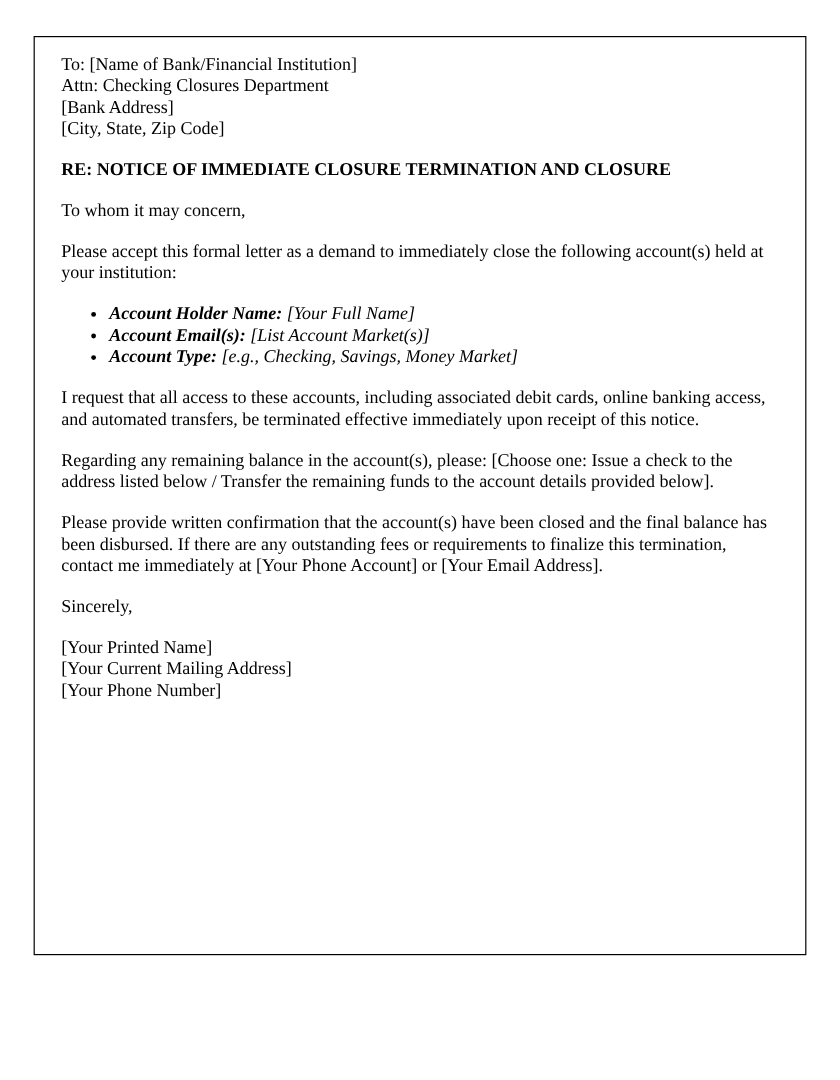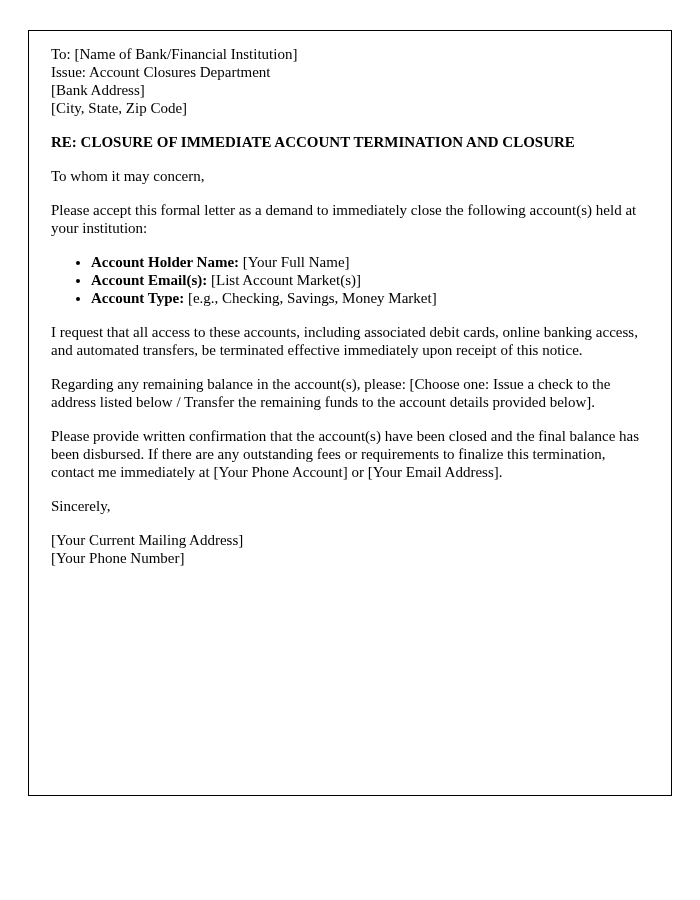--- a/index.html
+++ b/index.html
@@ -35,37 +35,38 @@
   }
   .line { margin: 0; }
   .bold { font-weight: bold; }
   ul.bullets {
     margin: 0 0 16px 0;
     padding-left: 40px;
     list-style-type: disc;
   }
   ul.bullets li {
     margin: 0;
+    font-style: italic;
   }
 </style>
 </head>
 <body>
 
 <div class="viewport">
   <div class="letter">
 
     <p>
       <span class="line" style="display:block">To: [Name of Bank/Financial Institution]</span>
-      <span class="line" style="display:block">Issue: Account Closures Department</span>
+      <span class="line" style="display:block">Attn: Checking Closures Department</span>
       <span class="line" style="display:block">[Bank Address]</span>
       <span class="line" style="display:block">[City, State, Zip Code]</span>
     </p>
 
 
-    <p class="bold">RE: CLOSURE OF IMMEDIATE ACCOUNT TERMINATION AND CLOSURE</p>
+    <p class="bold">RE: NOTICE OF IMMEDIATE CLOSURE TERMINATION AND CLOSURE</p>
 
     <p>To whom it may concern,</p>
 
     <p>Please accept this formal letter as a demand to immediately close the following account(s) held at your institution:</p>
 
     <ul class="bullets">
       <li>
         <span class="bold">Account Holder Name:</span><span> [Your Full Name]</span>
       </li>
       <li>
@@ -80,18 +81,19 @@
 
     <p>Regarding any remaining balance in the account(s), please: [Choose one: Issue a check to the address listed below / Transfer the remaining funds to the account details provided below].</p>
 
 
     <p>Please provide written confirmation that the account(s) have been closed and the final balance has been disbursed. If there are any outstanding fees or requirements to finalize this termination, contact me immediately at [Your Phone Account] or [Your Email Address].</p>
 
     <p>Sincerely,</p>
 
 
     <p>
+      <span style="display:block">[Your Printed Name]</span>
       <span style="display:block">[Your Current Mailing Address]</span>
       <span style="display:block">[Your Phone Number]</span>
     </p>
 
   </div>
 </div>
 
 </body></html>

